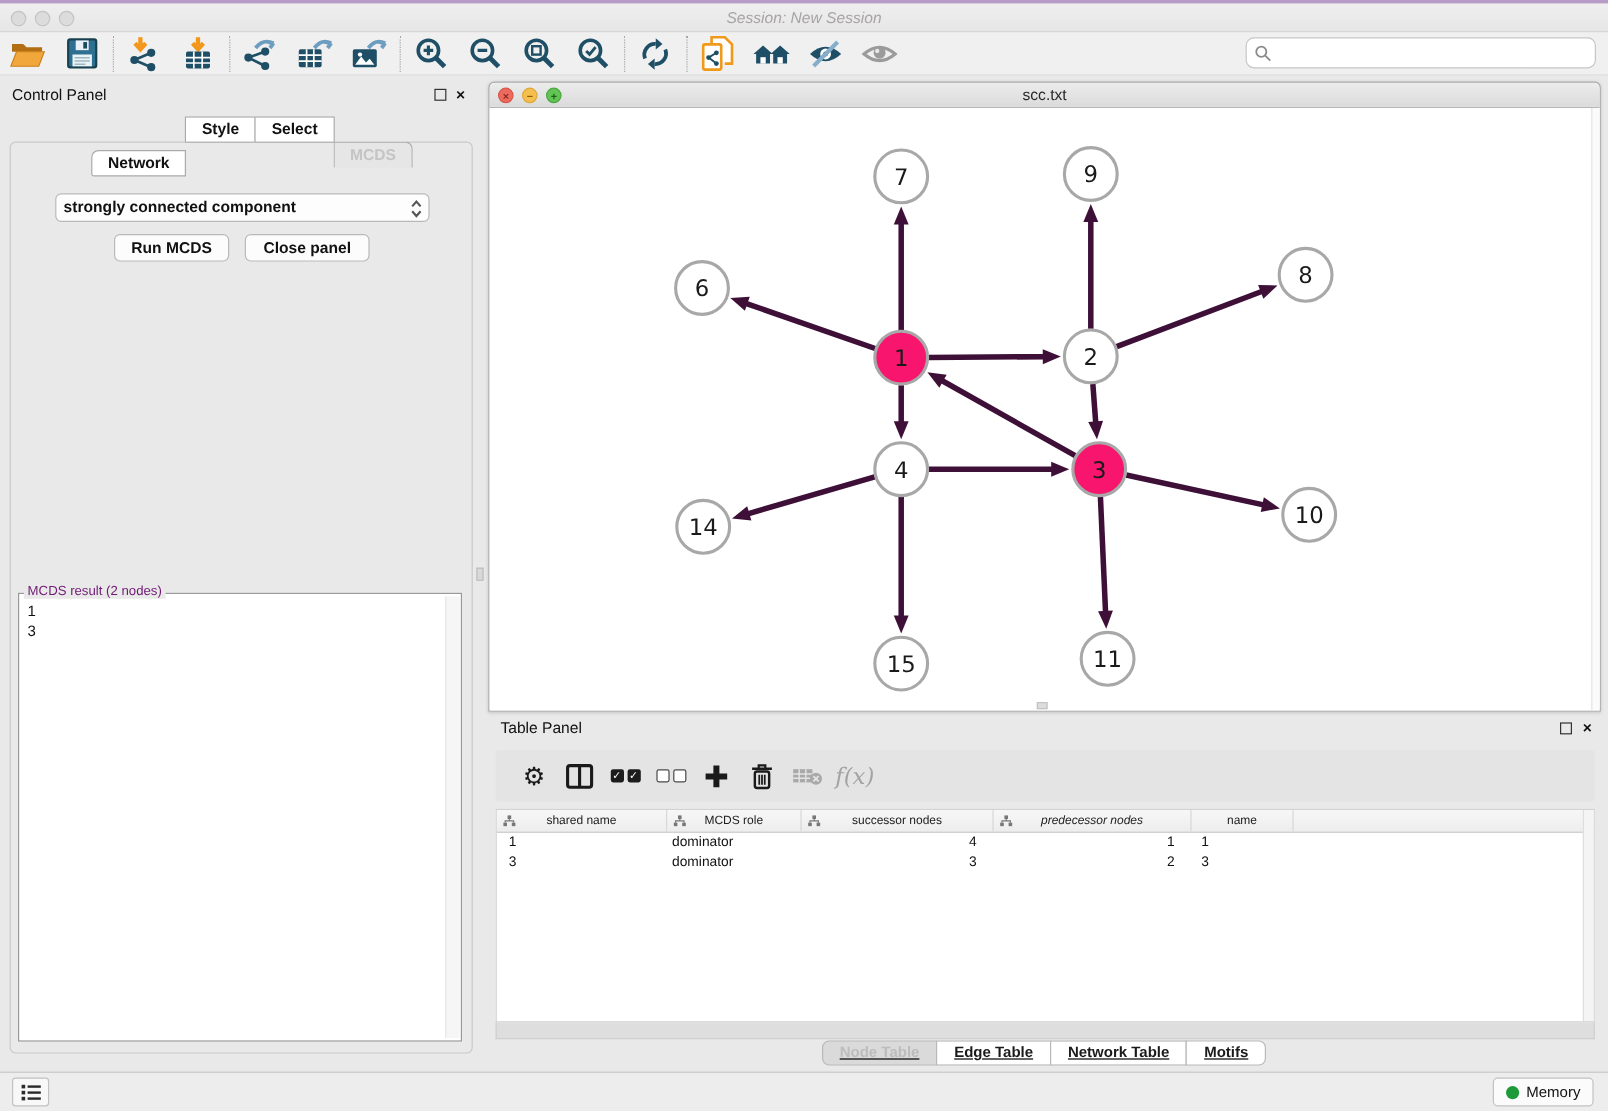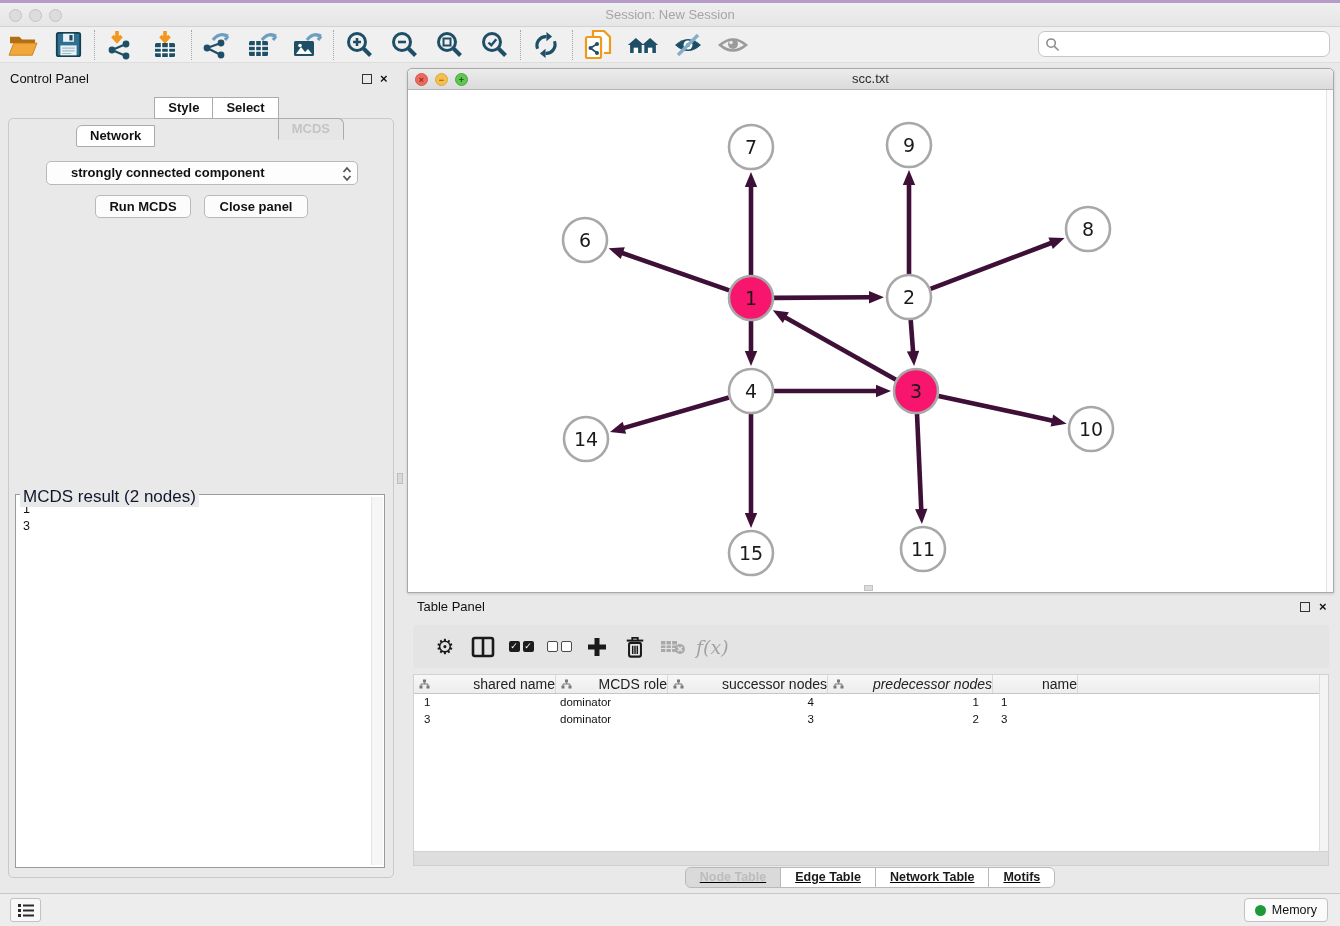--- a/index.html
+++ b/index.html
@@ -2,21 +2,21 @@
 <html><head>
 <meta charset="utf-8">
 <style>
   * { margin:0; padding:0; box-sizing:border-box; }
   html,body { width:1340px; height:926px; overflow:hidden; }
   body { font-family:"Liberation Sans", sans-serif; background:#E9E9E9; position:relative; }
 
   
   #topstrip { position:absolute; left:0; top:0; width:1340px; height:3px; background:#B79CC8; }
   #titlebar { position:absolute; left:0; top:3px; width:1340px; height:24px;
-              background:linear-gradient(#EFEFEF,#E6E6E6); border-bottom:1px solid #D3D3D3; }
+              background:linear-gradient(#EFEFEF,#E6E6E6); border-bottom:1px solid #D3D3D3;font-style:italic; }
   #app-title { text-align:center; line-height:23px; font-size:13px; color:#A8A3A5; }
   .tl { position:absolute; top:6px; width:13px; height:13px; border-radius:50%;
         background:#DCDCDC; border:1px solid #C3C3C3; }
   #tl1 { left:9px; } #tl2 { left:29px; } #tl3 { left:49px; }
 
   #toolbar { position:absolute; left:0; top:27px; width:1340px; height:36px; background:#F0F0F0;
              border-bottom:1px solid #DDDDDD; display:flex; align-items:center; padding-left:7px; }
   .tbtn { background:none; border:none; width:32px; height:32px; display:flex; align-items:center;
           justify-content:center; margin-right:13px; cursor:default; }
   .sep { height:30px; border-left:1px dotted #A6A6A6; margin:0 9px 0 -3px; }
@@ -37,31 +37,31 @@
           font-size:13px; font-weight:bold; color:#111; margin-left:-1px; }
   .ctab:first-child { border-top-left-radius:6px; border-bottom-left-radius:2px;margin-top:28px;}
   .ctab:last-child { border-top-right-radius:6px;margin-top:21px; }
   .ctab.active { background:#E6E6E6; color:#C4C4C4; border-bottom-color:#E6E6E6; }
 
   #cp-box { position:absolute; left:8px; top:50px; width:386px; height:760px; background:#E9E9E9;
             border:1px solid #C9C9C9; border-radius:5px; }
   #opt-label { text-align:center; margin-top:18px; font-size:13px; font-weight:bold; color:#111; }
   #criterion { position:absolute; left:37px; top:42px; width:312px; height:24px; background:#FDFDFD;
                border:1px solid #B9B9B9; border-radius:5px; font-size:13px; font-weight:bold; color:#111;
-               line-height:22px; padding-left:24px; }
+               line-height:22px; padding-left:6px; }
   #criterion .stepper { position:absolute; right:5px; top:3px; }
   .cp-btn { position:absolute; top:76px; height:23px; background:#FCFCFC; border:1px solid #B9B9B9;
             border-radius:5px; font-size:13px; font-weight:bold; color:#111;
             font-family:"Liberation Sans",sans-serif; }
   #run-btn { left:86px; width:96px; } #closep-btn { left:195px; width:104px; }
 
   #result-box { position:absolute; left:6px; top:375px; width:370px; height:374px; background:#fff;
                 border:1px solid #9A9A9A; }
   #result-title { position:absolute; top:-8px; left:4px; background:#E9E9E9; padding:0 3px;
-                  font-size:17px; color:#0f172a; }
+                  font-size:11px; color:#701a75; }
   #result-lines { padding:6px 0 0 7px; font-size:12.5px; color:#111; line-height:17px; }
   #result-scroll { position:absolute; right:1px; top:2px; bottom:2px; width:12px; background:#F6F6F6;
                    border-left:1px solid #E5E5E5; }
 
   .split-handle { position:absolute; left:397px; top:473px; width:6px; height:11px;
                   background:#D9D9D9; border:1px solid #BDBDBD; }
 
   
   #net-window { position:absolute; left:407px; top:68px; width:927px; height:525px;
                 border:1px solid #A9A9A9; border-radius:5px 5px 0 0; background:#fff;
@@ -90,21 +90,21 @@
   .gear-glyph { font-size:21px; color:#1A1A1A; font-family:"DejaVu Sans",sans-serif; }
   .cb { display:inline-block; width:11px; height:11px; border-radius:2px; margin:0 1.5px; }
   .cb.on  { background:#1C1C1C; color:#fff; font-size:9px; line-height:11px; text-align:center; }
   .cb.off { background:#fff; border:1.5px solid #4A4A4A; }
   .fx-label { font-family:"DejaVu Serif",serif; font-style:italic; font-size:19px; color:#A3A3A3; }
 
   #tp-table { position:absolute; left:6px; top:78px; right:5px; bottom:41px; background:#fff;
               border:1px solid #D2D2D2; overflow:hidden; }
   #tp-header { display:flex; height:19px; background:linear-gradient(#F7F7F7,#EDEDED);
                border-bottom:1px solid #C6C6C6; }
-  .th { position:relative; display:flex; align-items:center; justify-content:flex-end; font-size:14px;
+  .th { position:relative; display:flex; align-items:center; justify-content:center; font-size:10px;
         color:#222; border-right:1px solid #D8D8D8; flex:0 0 auto; }
   .th .tree { position:absolute; left:5px; top:4px; }
   .tr { display:flex; height:16.5px; align-items:center; }
   .td { font-size:11.5px; color:#111; flex:0 0 auto; }
   #tp-scroll { position:absolute; right:0; top:0; bottom:0; width:9px; background:#F4F4F4;
                border-left:1px solid #DEDEDE; }
   #tp-strip { position:absolute; left:6px; right:5px; bottom:27px; height:14px; background:#DEDEDE;
               border:1px solid #CFCFCF; border-top:none; }
   #tp-tabs { position:absolute; bottom:5px; left:0; right:0; display:flex; justify-content:center;text-decoration:underline; }
   .btab { height:21px; line-height:19px; padding:0 14px; background:#fff; border:1px solid #B9B9B9;

